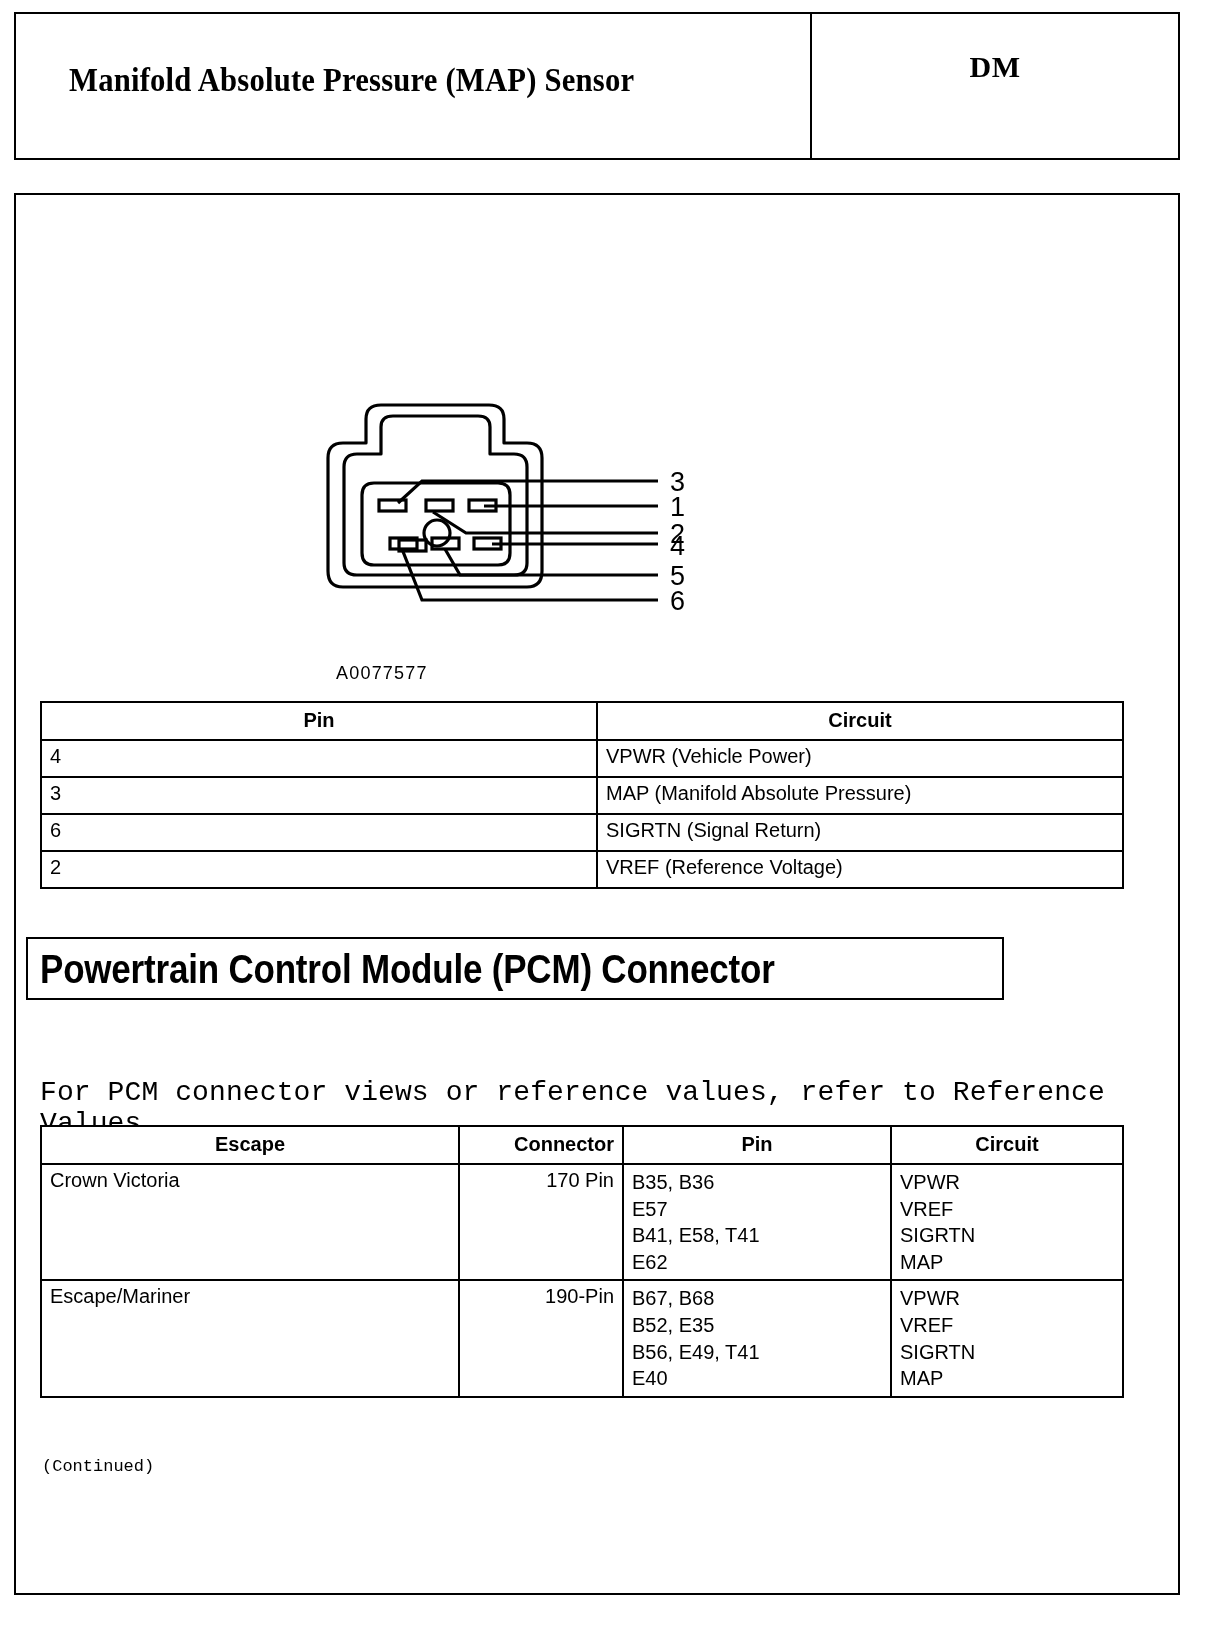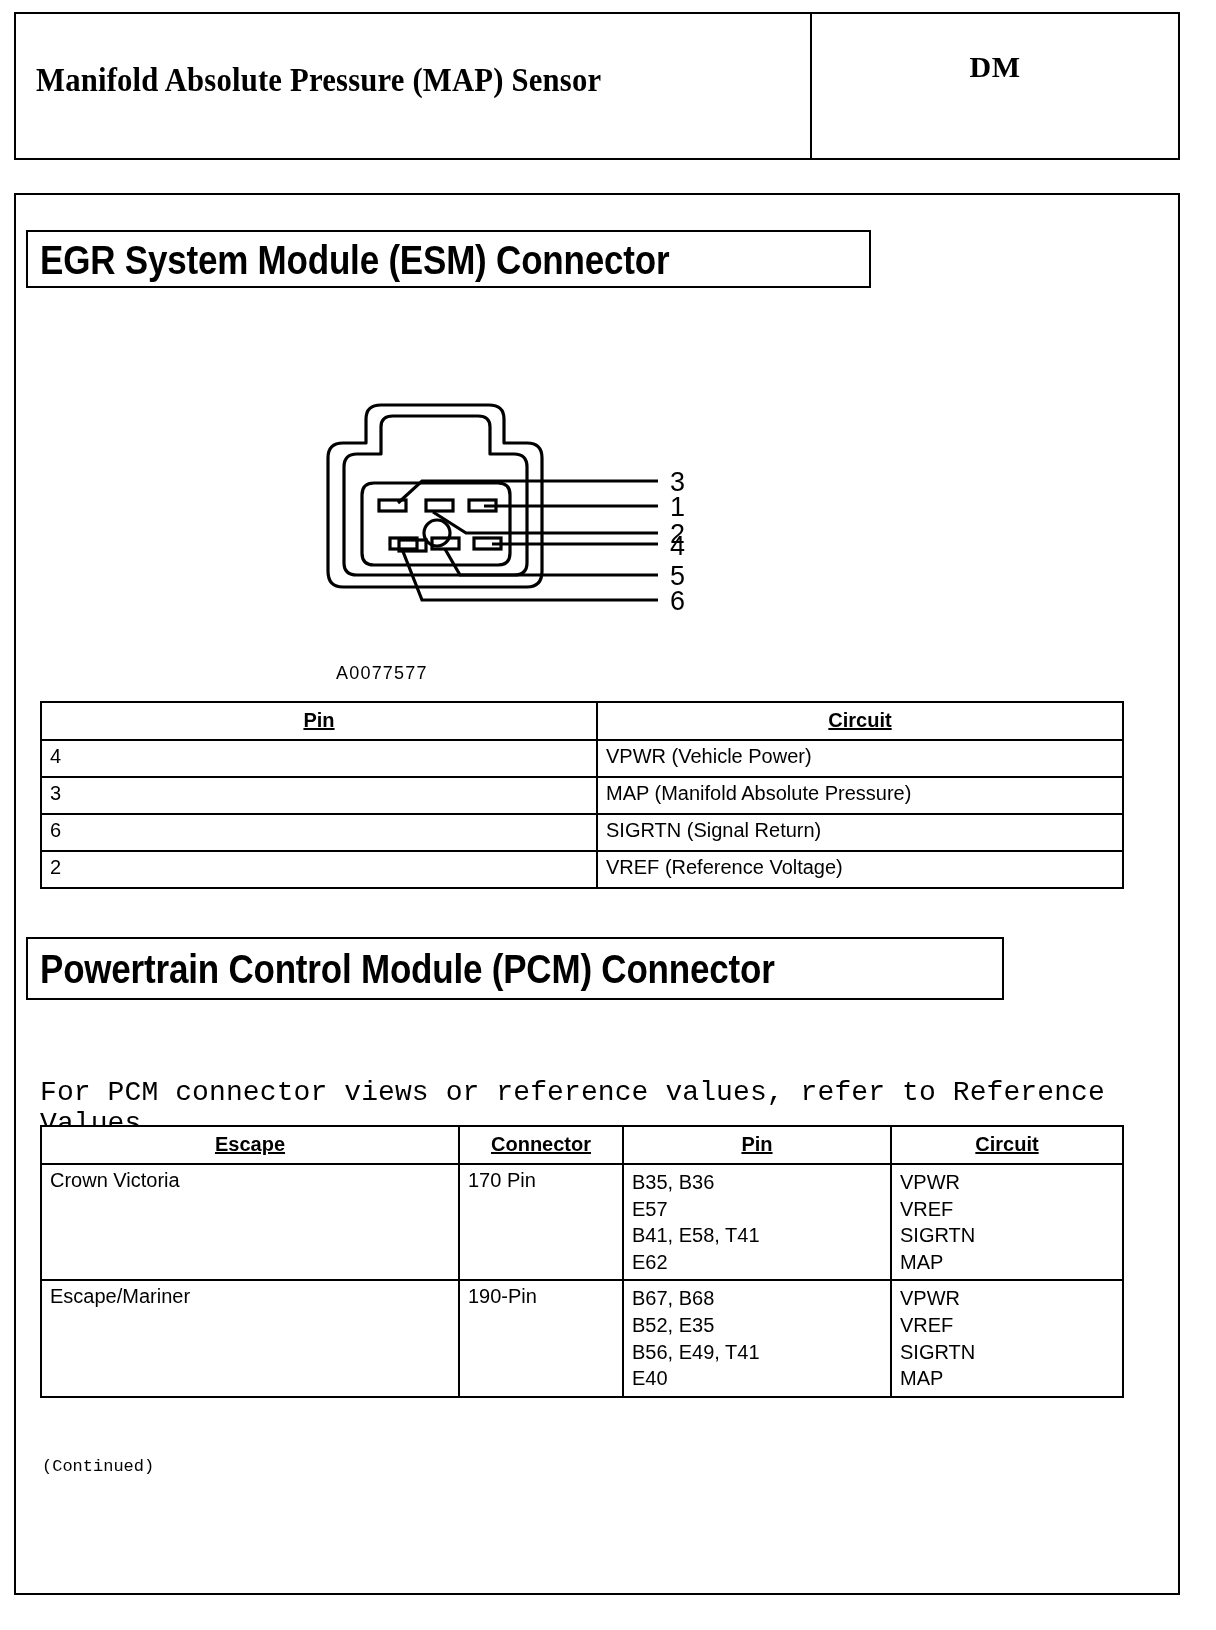--- a/index.html
+++ b/index.html
@@ -26,21 +26,21 @@
     border: 2px solid #000;
     box-sizing: border-box;
     display: flex;
   }
   .header-title-cell {
     flex: 0 0 796px;
     border-right: 2px solid #000;
     box-sizing: border-box;
     display: flex;
     align-items: center;
-    padding: 0 0 12px 20px;
+    padding: 0 0 12px 53px;
   }
   .header-title {
     font-family: "Liberation Serif", serif;
     font-weight: bold;
     font-size: 33px;
     line-height: 1.17;
     letter-spacing: 0.2px;
     transform: scaleX(0.93);
     transform-origin: left center;
   }
@@ -129,21 +129,20 @@
     border: 2px solid #000;
     font-family: "Liberation Sans", sans-serif;
     font-size: 20px;
     padding: 4px 8px;
     vertical-align: top;
   }
   table.doc-table th {
     font-weight: bold;
     text-align: center;
     padding: 6px 8px 7px;
-    text-decoration: underline;
   }
   table.doc-table td {
     text-align: left;
     font-weight: normal;
   }
   td.center { text-align: center; }
   .cell-lines { white-space: pre-line; line-height: 1.33; margin-left: 36px; }
 
   
   #table-esm {
@@ -164,21 +163,21 @@
     letter-spacing: 0.1px;
   }
 
   
   #table-pcm {
     left: 24px;
     top: 930px;
     width: 1084px;
   }
   #table-pcm th:nth-child(1), #table-pcm td:nth-child(1) { width: 400px; }
-  #table-pcm th:nth-child(2), #table-pcm td:nth-child(2) { width: 146px; }
+  #table-pcm th:nth-child(2), #table-pcm td:nth-child(2) { width: 146px; text-align: right; }
   #table-pcm th:nth-child(3), #table-pcm td:nth-child(3) { width: 250px; }
 
   .continued {
     position: absolute;
     left: 26px;
     top: 1262px;
     font-family: Liberation Mono, monospace;
     font-size: 17px;
   }
 </style>
@@ -189,23 +188,20 @@
   <div class="header-title-cell">
     <div class="header-title">Manifold Absolute Pressure (MAP) Sensor</div>
   </div>
   <div class="header-code-cell">
     <div class="header-code">DM</div>
   </div>
 </div>
 
 <div class="body-frame">
 
-  <div class="section-heading" id="heading-esm">
-    <span>EGR System Module (ESM) Connector</span>
-  </div>
 
   <div class="diagram-wrap">
     <svg width="560" height="300" viewBox="0 0 560 300">
       <g fill="none" stroke="#000" stroke-width="3.2" stroke-linejoin="round" stroke-linecap="round">
 
         <path d="M 22 83 Q 22 68 37 68 L 60 68 L 60 44 Q 60 30 75 30 L 183 30 Q 198 30 198 44 L 198 68 L 221 68 Q 236 68 236 83 L 236 196 Q 236 212 221 212 L 37 212 Q 22 212 22 196 Z"></path>
 
         <path d="M 38 92 Q 38 79 51 79 L 75 79 L 75 52 Q 75 41 87 41 L 172 41 Q 184 41 184 52 L 184 79 L 208 79 Q 221 79 221 92 L 221 188 Q 221 200 208 200 L 51 200 Q 38 200 38 188 Z"></path>
 
         <path d="M 56 120 Q 56 108 68 108 L 192 108 Q 204 108 204 120 L 204 178 Q 204 190 192 190 L 68 190 Q 56 190 56 178 Z"></path>

